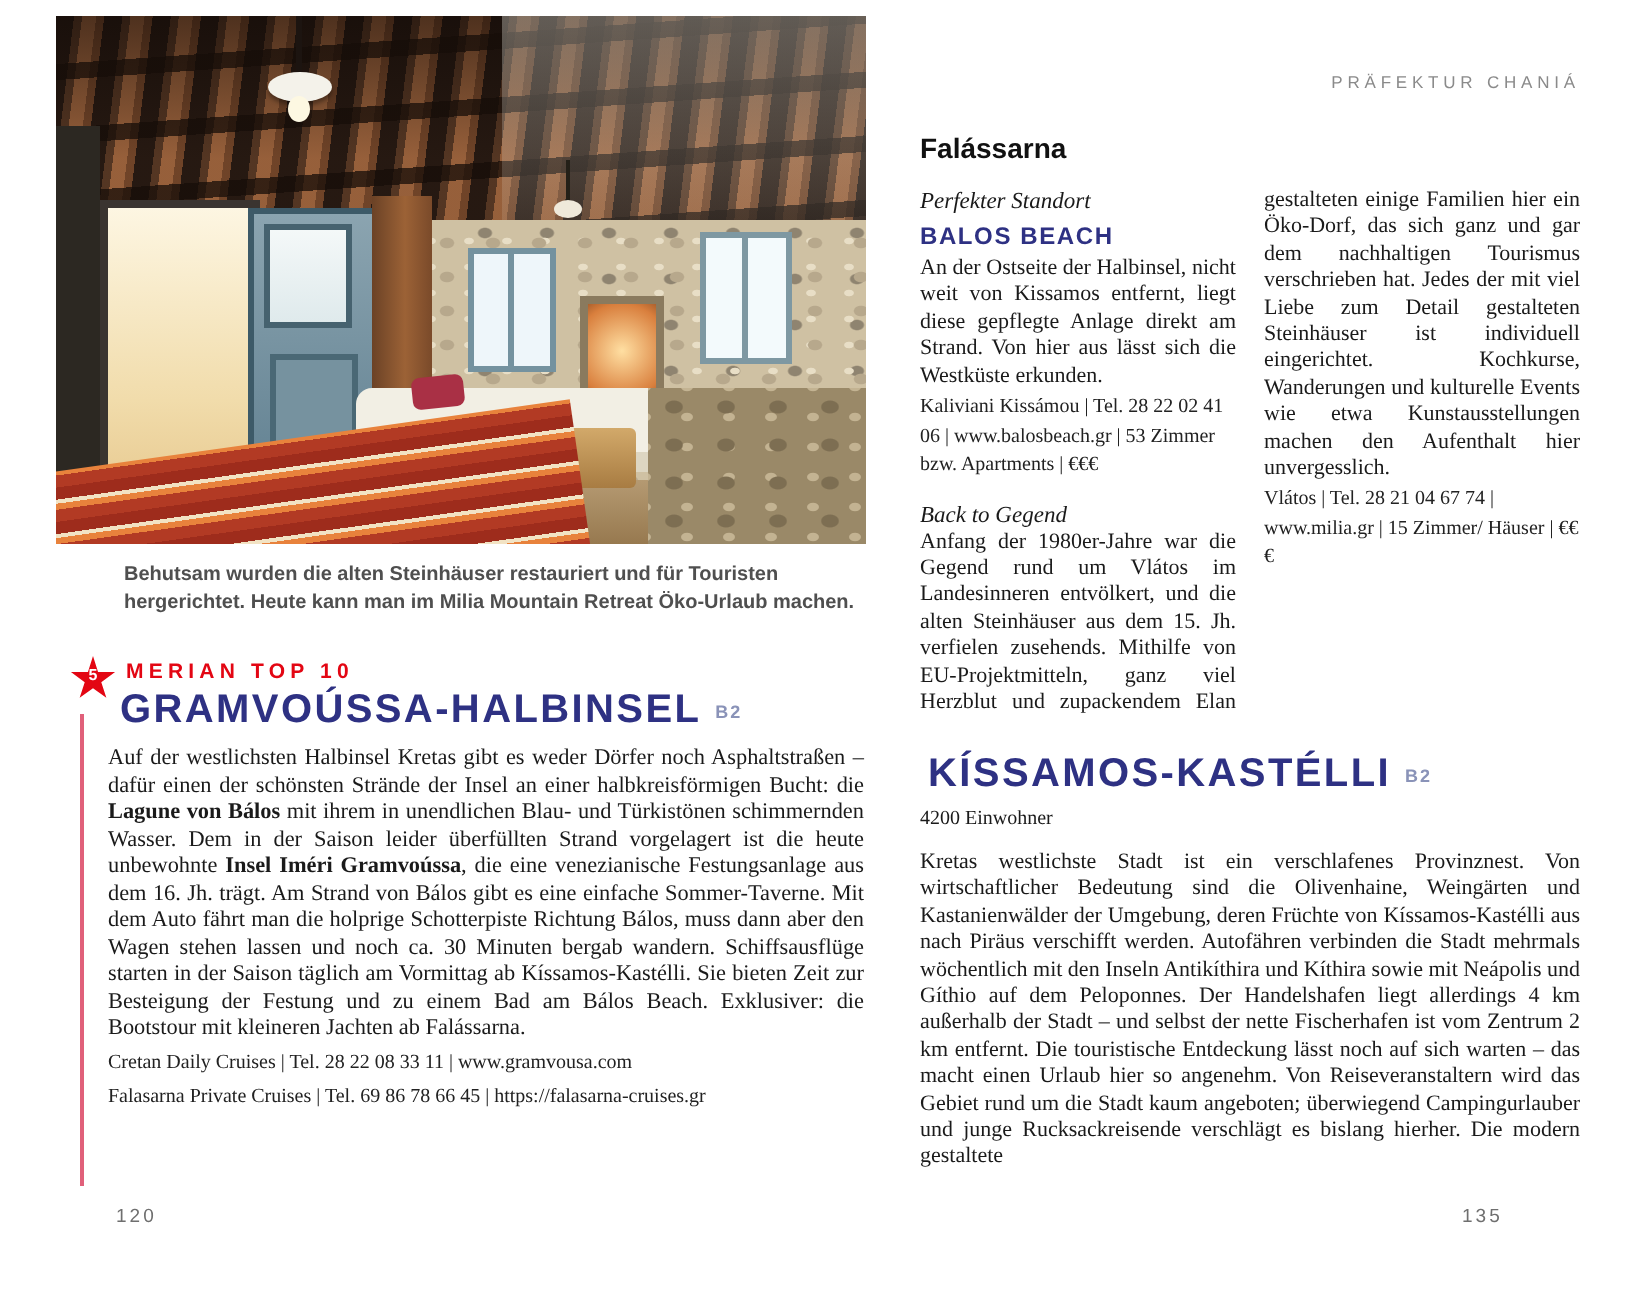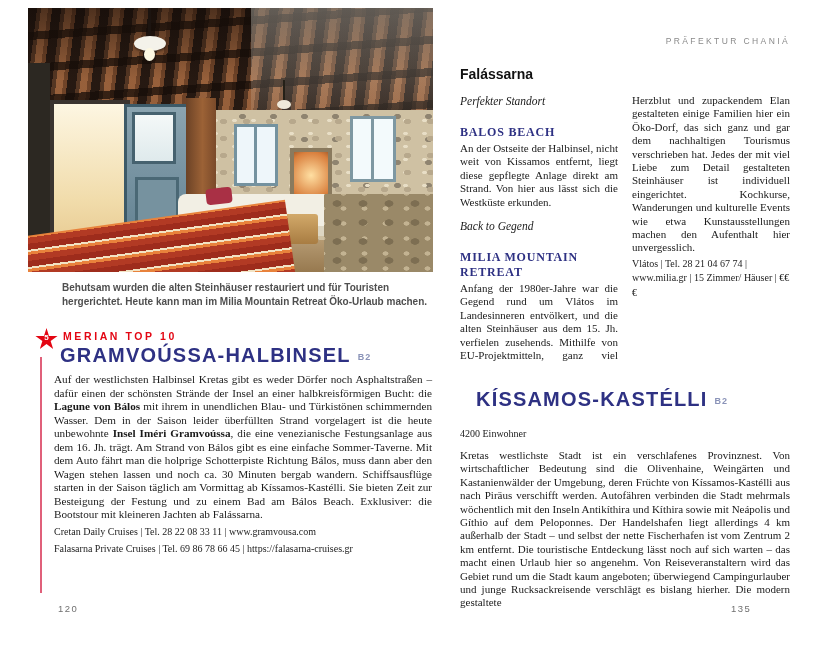--- a/index.html
+++ b/index.html
@@ -82,26 +82,26 @@
   
   .rpage{position:absolute;left:460px;top:36px;width:330px;height:580px;}
   .running-head{position:absolute;top:0;right:0;
     font-family:"Liberation Sans",sans-serif;font-size:8.5px;letter-spacing:2.4px;color:#8a8a8a;}
   .ue-heading{position:absolute;left:0;top:30px;
     font-family:"Liberation Sans",sans-serif;font-size:14px;font-weight:bold;color:#111;}
   .cols{position:absolute;left:0;top:58px;width:330px;height:270px;
     columns:2;column-gap:14px;column-fill:auto;}
   .entry{margin:0 0 10px 0;}
   .tagline{font-style:italic;font-size:11.5px;line-height:14px;}
-  .hotel-name{font-family:Liberation Serif, serif;font-size:12px;font-weight:bold;letter-spacing:0.8px;
-    line-height:15px;color:#2e3183;margin:17px 0 2px 0;}
+  .hotel-name{font-family:Liberation Sans, sans-serif;font-size:12px;font-weight:bold;letter-spacing:0.8px;
+    line-height:15px;color:#2e3183;margin:3px 0 2px 0;}
   .col-body{margin:0;font-size:11px;line-height:13.4px;text-align:justify;hyphens:auto;}
   .col-contact{margin:2px 0 0 0;font-size:10px;line-height:14.5px;color:#222;}
   .kissamos{position:absolute;left:0;top:336px;width:330px;}
-  .r-title{font-family:"Liberation Sans",sans-serif;font-size:20px;font-weight:bold;letter-spacing:1.2px;color:#2e3183;margin:16px;}
+  .r-title{font-family:"Liberation Sans",sans-serif;font-size:20px;font-weight:bold;letter-spacing:1.2px;color:#2e3183;margin:4px;}
   .population{font-size:10px;line-height:14px;margin:3px 0 8px 0;}
   .k-body{margin:0;font-size:11px;line-height:13.4px;text-align:justify;hyphens:auto;}
 </style>
 </head>
 <body>
 
 <div class="photo">
   <div class="ph-wall"></div>
   <div class="ph-ceiling"></div>
   <div class="ph-beams"></div>
@@ -149,24 +149,24 @@
 
 <div class="rpage">
   <div class="running-head">PRÄFEKTUR CHANIÁ</div>
   <div class="ue-heading">Falássarna</div>
 
   <div class="cols">
     <div class="entry">
       <div class="tagline">Perfekter Standort</div>
       <div class="hotel-name">BALOS BEACH</div>
       <p class="col-body">An der Ostseite der Halbinsel, nicht weit von Kissamos entfernt, liegt diese gepflegte Anlage direkt am Strand. Von hier aus lässt sich die Westküste erkunden.</p>
+      <p class="col-contact">Kaliviani Kissámou | Tel. 28 22 02 41 06 | www.balosbeach.gr | 53 Zimmer bzw. Apartments | €€€</p>
     </div>
     <div class="entry">
       <div class="tagline">Back to Gegend</div>
-      <div class="hotel-name">MILIA MOUNTAIN RETREAT</div>
       <p class="col-body">Anfang der 1980er-Jahre war die Gegend rund um Vlátos im Landesinneren entvölkert, und die alten Steinhäuser aus dem 15. Jh. verfielen zusehends. Mithilfe von EU-Projektmitteln, ganz viel Herzblut und zupackendem Elan gestalteten einige Familien hier ein Öko-Dorf, das sich ganz und gar dem nachhaltigen Tourismus verschrieben hat. Jedes der mit viel Liebe zum Detail gestalteten Steinhäuser ist individuell eingerichtet. Kochkurse, Wanderungen und kulturelle Events wie etwa Kunstausstellungen machen den Aufenthalt hier unvergesslich.</p>
       <p class="col-contact">Vlátos | Tel. 28 21 04 67 74 | www.milia.gr | 15 Zimmer/ Häuser | €€€</p>
     </div>
   </div>
 
   <div class="kissamos">
     <p class="r-title"><span>KÍSSAMOS-KASTÉLLI</span><span class="map-ref">B2</span></p>
     <p class="population">4200 Einwohner</p>
     <p class="k-body">Kretas westlichste Stadt ist ein verschlafenes Provinznest. Von wirtschaftlicher Bedeutung sind die Olivenhaine, Weingärten und Kastanienwälder der Umgebung, deren Früchte von Kíssamos-Kastélli aus nach Piräus verschifft werden. Autofähren verbinden die Stadt mehrmals wöchentlich mit den Inseln Antikíthira und Kíthira sowie mit Neápolis und Gíthio auf dem Peloponnes. Der Handelshafen liegt allerdings 4 km außerhalb der Stadt – und selbst der nette Fischerhafen ist vom Zentrum 2 km entfernt. Die touristische Entdeckung lässt noch auf sich warten – das macht einen Urlaub hier so angenehm. Von Reiseveranstaltern wird das Gebiet rund um die Stadt kaum angeboten; überwiegend Campingurlauber und junge Rucksackreisende verschlägt es bislang hierher. Die modern gestaltete</p>
   </div>

